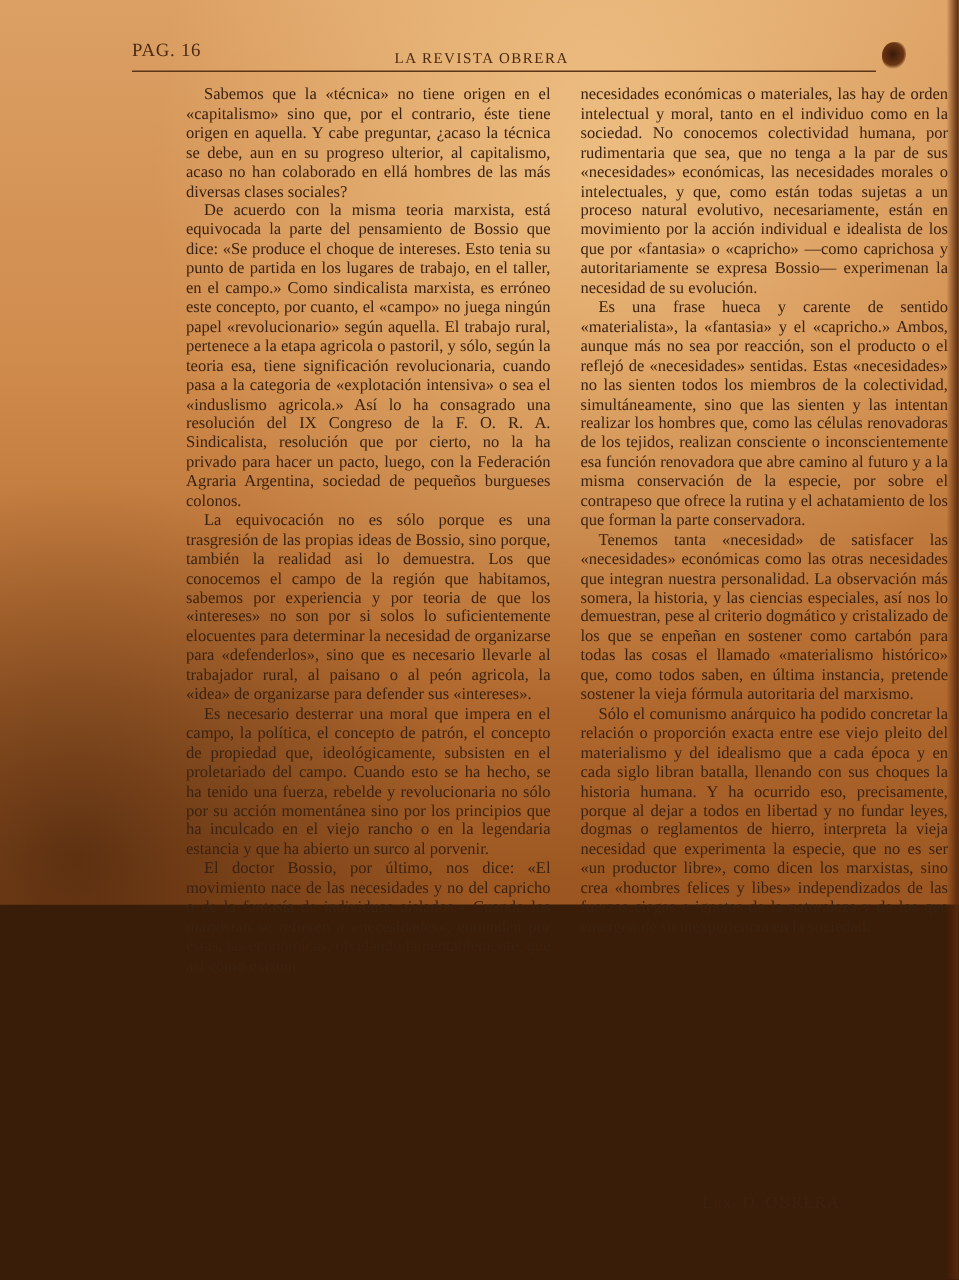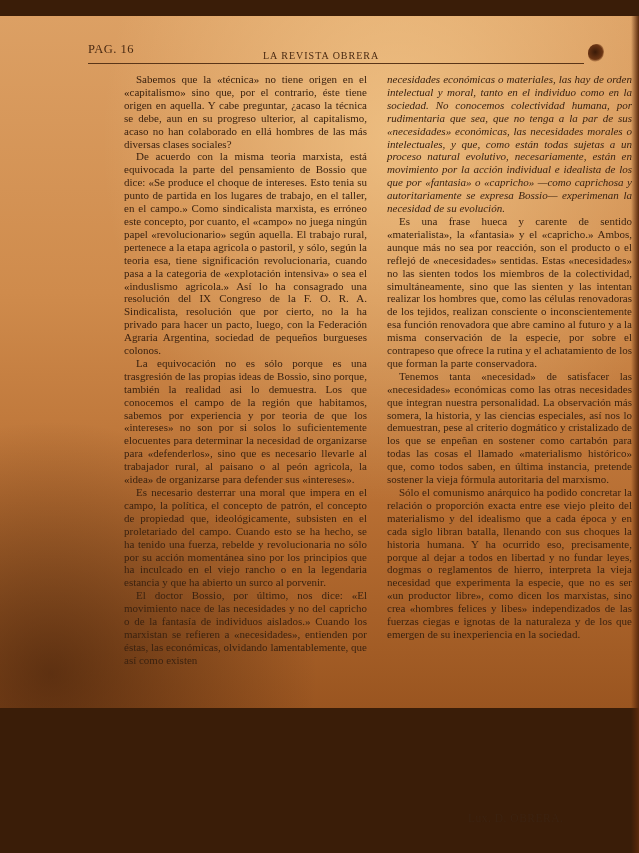--- a/index.html
+++ b/index.html
@@ -2,21 +2,21 @@
 <html><head>
 <meta charset="utf-8">
 <style>
   html, body { margin:0; padding:0; }
   body {
     width:639px; height:853px; overflow:hidden;
     background:#3a1d08;
     font-family:"Liberation Serif","DejaVu Serif",serif;
   }
   .page {
-    position:absolute; left:0; top:16px; width:639px; height:692px;
+    position:absolute; left:0; top:0; width:639px; height:603px;
     background:
       radial-gradient(ellipse 420px 520px at 62% 18%, rgba(255,220,160,0.55), rgba(255,220,160,0) 70%),
       radial-gradient(ellipse 380px 360px at 8% 95%, rgba(40,15,2,0.55), rgba(40,15,2,0) 70%),
       linear-gradient(180deg, #dca064 0%, #cf8b4c 40%, #b86f33 70%, #9a5520 100%);
   }
   .edge-right {
     position:absolute; right:0; top:0; width:8px; height:853px;
     background:linear-gradient(90deg, rgba(90,40,10,0) 0%, rgba(90,40,10,0.6) 60%, #5a2a0c 100%);
   }
   .stain {
@@ -39,21 +39,21 @@
   }
   .col {
     position:absolute; top:57px; width:243px;
     font-size:11px; line-height:12.9px;
     color:#3b2210;
     text-align:justify; hyphens:manual;margin-left:44px;
   }
   .col.left { left:80px; }
   .col.right { left:343px; width:245px; }
   .col p { margin:0; text-indent:12px; }
-  .col p.cont { text-indent:0;font-style:italic; }
+  .col p.cont { text-indent:0; }
   .sig {
     position:absolute; left:468px; top:796px; font-size:11.5px;
     color:#3b2210; letter-spacing:0.5px;
   }
   .sig .city { }
 </style>
 </head>
 <body>
 
 <div class="page">

